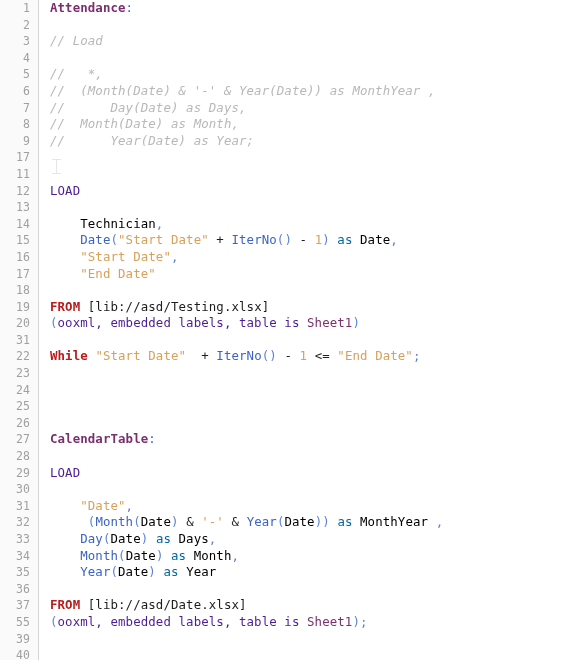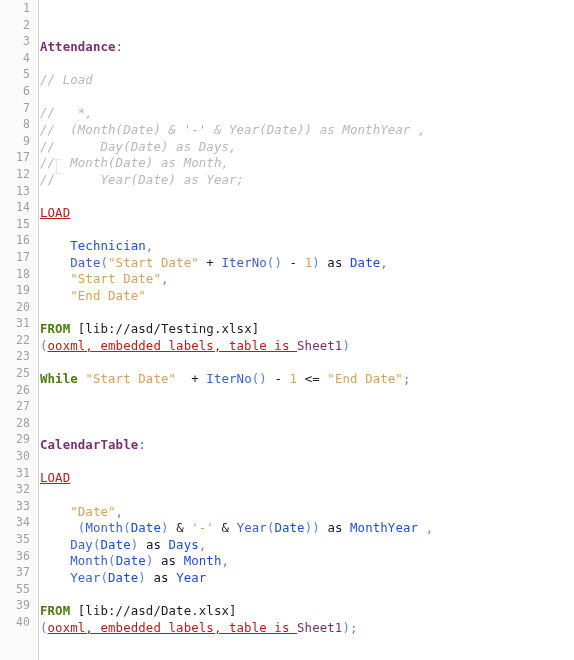--- a/index.html
+++ b/index.html
@@ -57,42 +57,41 @@
     width: 30px;
     text-align: right;
     color: #a0a0a0;
     font-size: 11.5px;
     font-family: "DejaVu Sans Mono", "Liberation Mono", monospace;
     user-select: none;
   }
 
   .code {
     position: absolute;
-    left: 40px;
+    left: 50px;
     top: 0;
     white-space: pre;
     color: #1d1d1d;
-    margin-top: 39px;
   }
 
   
   .tok-label    { color: #7a2f6e; font-weight: bold; }
   .tok-colon    { color: #3b63c4; }
   .tok-comment  { color: #b8b8b8; font-style: italic; }
-  .tok-kw       { color: #4d7c0f; font-weight: bold; }
-  .tok-kw2      { color: #b91c1c; text-decoration: underline; }
+  .tok-kw       { color: #b91c1c; font-weight: bold; }
+  .tok-kw2      { color: #4c1d95; }
   .tok-func     { color: #3b63c4; }
   .tok-string   { color: #d8a15a; }
-  .tok-field    { color: #1d4ed8; }
+  .tok-field    { color: #000000; }
   .tok-num      { color: #d8a15a; }
   .tok-op       { color: #1d1d1d; }
   .tok-plain    { color: #1d1d1d; }
   .tok-punct    { color: #5d82d8; }
   .tok-sheet    { color: #7a2f6e; }
-  .tok-as       { color: #0f172a; }
+  .tok-as       { color: #0369a1; }
 
   .mouse-cursor {
     position: absolute;
     left: 52px;
     top: 159px;
     width: 9px;
     height: 15px;
     pointer-events: none;
   }
   .mouse-cursor .bar {
@@ -123,32 +122,34 @@
       <div class="line"><span class="ln">1</span><span class="code"><span class="tok-label">Attendance</span><span class="tok-colon">:</span></span></div>
       <div class="line"><span class="ln">2</span><span class="code"></span></div>
       <div class="line"><span class="ln">3</span><span class="code"><span class="tok-comment">// Load</span></span></div>
       <div class="line"><span class="ln">4</span><span class="code"></span></div>
       <div class="line"><span class="ln">5</span><span class="code"><span class="tok-comment">//   *,</span></span></div>
       <div class="line"><span class="ln">6</span><span class="code"><span class="tok-comment">//  (Month(Date) &amp; '-' &amp; Year(Date)) as MonthYear ,</span></span></div>
       <div class="line"><span class="ln">7</span><span class="code"><span class="tok-comment">//      Day(Date) as Days,</span></span></div>
       <div class="line"><span class="ln">8</span><span class="code"><span class="tok-comment">//  Month(Date) as Month,</span></span></div>
       <div class="line"><span class="ln">9</span><span class="code"><span class="tok-comment">//      Year(Date) as Year;</span></span></div>
       <div class="line"><span class="ln">17</span><span class="code"></span></div>
+      <div class="line"><span class="ln">11</span><span class="code"></span></div>
       <div class="line"><span class="ln">12</span><span class="code"><span class="tok-kw2">LOAD</span></span></div>
       <div class="line"><span class="ln">13</span><span class="code"></span></div>
       <div class="line"><span class="ln">14</span><span class="code"><span class="tok-plain">    </span><span class="tok-field">Technician</span><span class="tok-punct">,</span></span></div>
       <div class="line"><span class="ln">15</span><span class="code"><span class="tok-plain">    </span><span class="tok-func">Date</span><span class="tok-punct">(</span><span class="tok-string">"Start Date"</span><span class="tok-plain"> </span><span class="tok-op">+</span><span class="tok-plain"> </span><span class="tok-func">IterNo</span><span class="tok-punct">()</span><span class="tok-plain"> </span><span class="tok-op">-</span><span class="tok-plain"> </span><span class="tok-num">1</span><span class="tok-punct">)</span><span class="tok-plain"> </span><span class="tok-as">as</span><span class="tok-plain"> </span><span class="tok-field">Date</span><span class="tok-punct">,</span></span></div>
       <div class="line"><span class="ln">16</span><span class="code"><span class="tok-plain">    </span><span class="tok-string">"Start Date"</span><span class="tok-punct">,</span></span></div>
       <div class="line"><span class="ln">17</span><span class="code"><span class="tok-plain">    </span><span class="tok-string">"End Date"</span></span></div>
       <div class="line"><span class="ln">18</span><span class="code"></span></div>
       <div class="line"><span class="ln">19</span><span class="code"><span class="tok-kw">FROM</span><span class="tok-plain"> </span><span class="tok-plain">[lib://asd/Testing.xlsx]</span></span></div>
       <div class="line"><span class="ln">20</span><span class="code"><span class="tok-punct">(</span><span class="tok-kw2">ooxml, embedded labels, table is </span><span class="tok-sheet">Sheet1</span><span class="tok-punct">)</span></span></div>
       <div class="line"><span class="ln">31</span><span class="code"></span></div>
       <div class="line"><span class="ln">22</span><span class="code"><span class="tok-kw">While</span><span class="tok-plain"> </span><span class="tok-string">"Start Date"</span><span class="tok-plain">  </span><span class="tok-op">+</span><span class="tok-plain"> </span><span class="tok-func">IterNo</span><span class="tok-punct">()</span><span class="tok-plain"> </span><span class="tok-op">-</span><span class="tok-plain"> </span><span class="tok-num">1</span><span class="tok-plain"> </span><span class="tok-op">&lt;=</span><span class="tok-plain"> </span><span class="tok-string">"End Date"</span><span class="tok-punct">;</span></span></div>
       <div class="line"><span class="ln">23</span><span class="code"></span></div>
+      <div class="line"><span class="ln">24</span><span class="code"></span></div>
       <div class="line"><span class="ln">25</span><span class="code"></span></div>
       <div class="line"><span class="ln">26</span><span class="code"></span></div>
       <div class="line"><span class="ln">27</span><span class="code"><span class="tok-label">CalendarTable</span><span class="tok-colon">:</span></span></div>
       <div class="line"><span class="ln">28</span><span class="code"></span></div>
       <div class="line"><span class="ln">29</span><span class="code"><span class="tok-kw2">LOAD</span></span></div>
       <div class="line"><span class="ln">30</span><span class="code"></span></div>
       <div class="line"><span class="ln">31</span><span class="code"><span class="tok-plain">    </span><span class="tok-string">"Date"</span><span class="tok-punct">,</span></span></div>
       <div class="line"><span class="ln">32</span><span class="code"><span class="tok-plain">     </span><span class="tok-punct">(</span><span class="tok-func">Month</span><span class="tok-punct">(</span><span class="tok-field">Date</span><span class="tok-punct">)</span><span class="tok-plain"> </span><span class="tok-op">&amp;</span><span class="tok-plain"> </span><span class="tok-string">'-'</span><span class="tok-plain"> </span><span class="tok-op">&amp;</span><span class="tok-plain"> </span><span class="tok-func">Year</span><span class="tok-punct">(</span><span class="tok-field">Date</span><span class="tok-punct">))</span><span class="tok-plain"> </span><span class="tok-as">as</span><span class="tok-plain"> </span><span class="tok-field">MonthYear</span><span class="tok-plain"> </span><span class="tok-punct">,</span></span></div>
       <div class="line"><span class="ln">33</span><span class="code"><span class="tok-plain">    </span><span class="tok-func">Day</span><span class="tok-punct">(</span><span class="tok-field">Date</span><span class="tok-punct">)</span><span class="tok-plain"> </span><span class="tok-as">as</span><span class="tok-plain"> </span><span class="tok-field">Days</span><span class="tok-punct">,</span></span></div>
       <div class="line"><span class="ln">34</span><span class="code"><span class="tok-plain">    </span><span class="tok-func">Month</span><span class="tok-punct">(</span><span class="tok-field">Date</span><span class="tok-punct">)</span><span class="tok-plain"> </span><span class="tok-as">as</span><span class="tok-plain"> </span><span class="tok-field">Month</span><span class="tok-punct">,</span></span></div>

